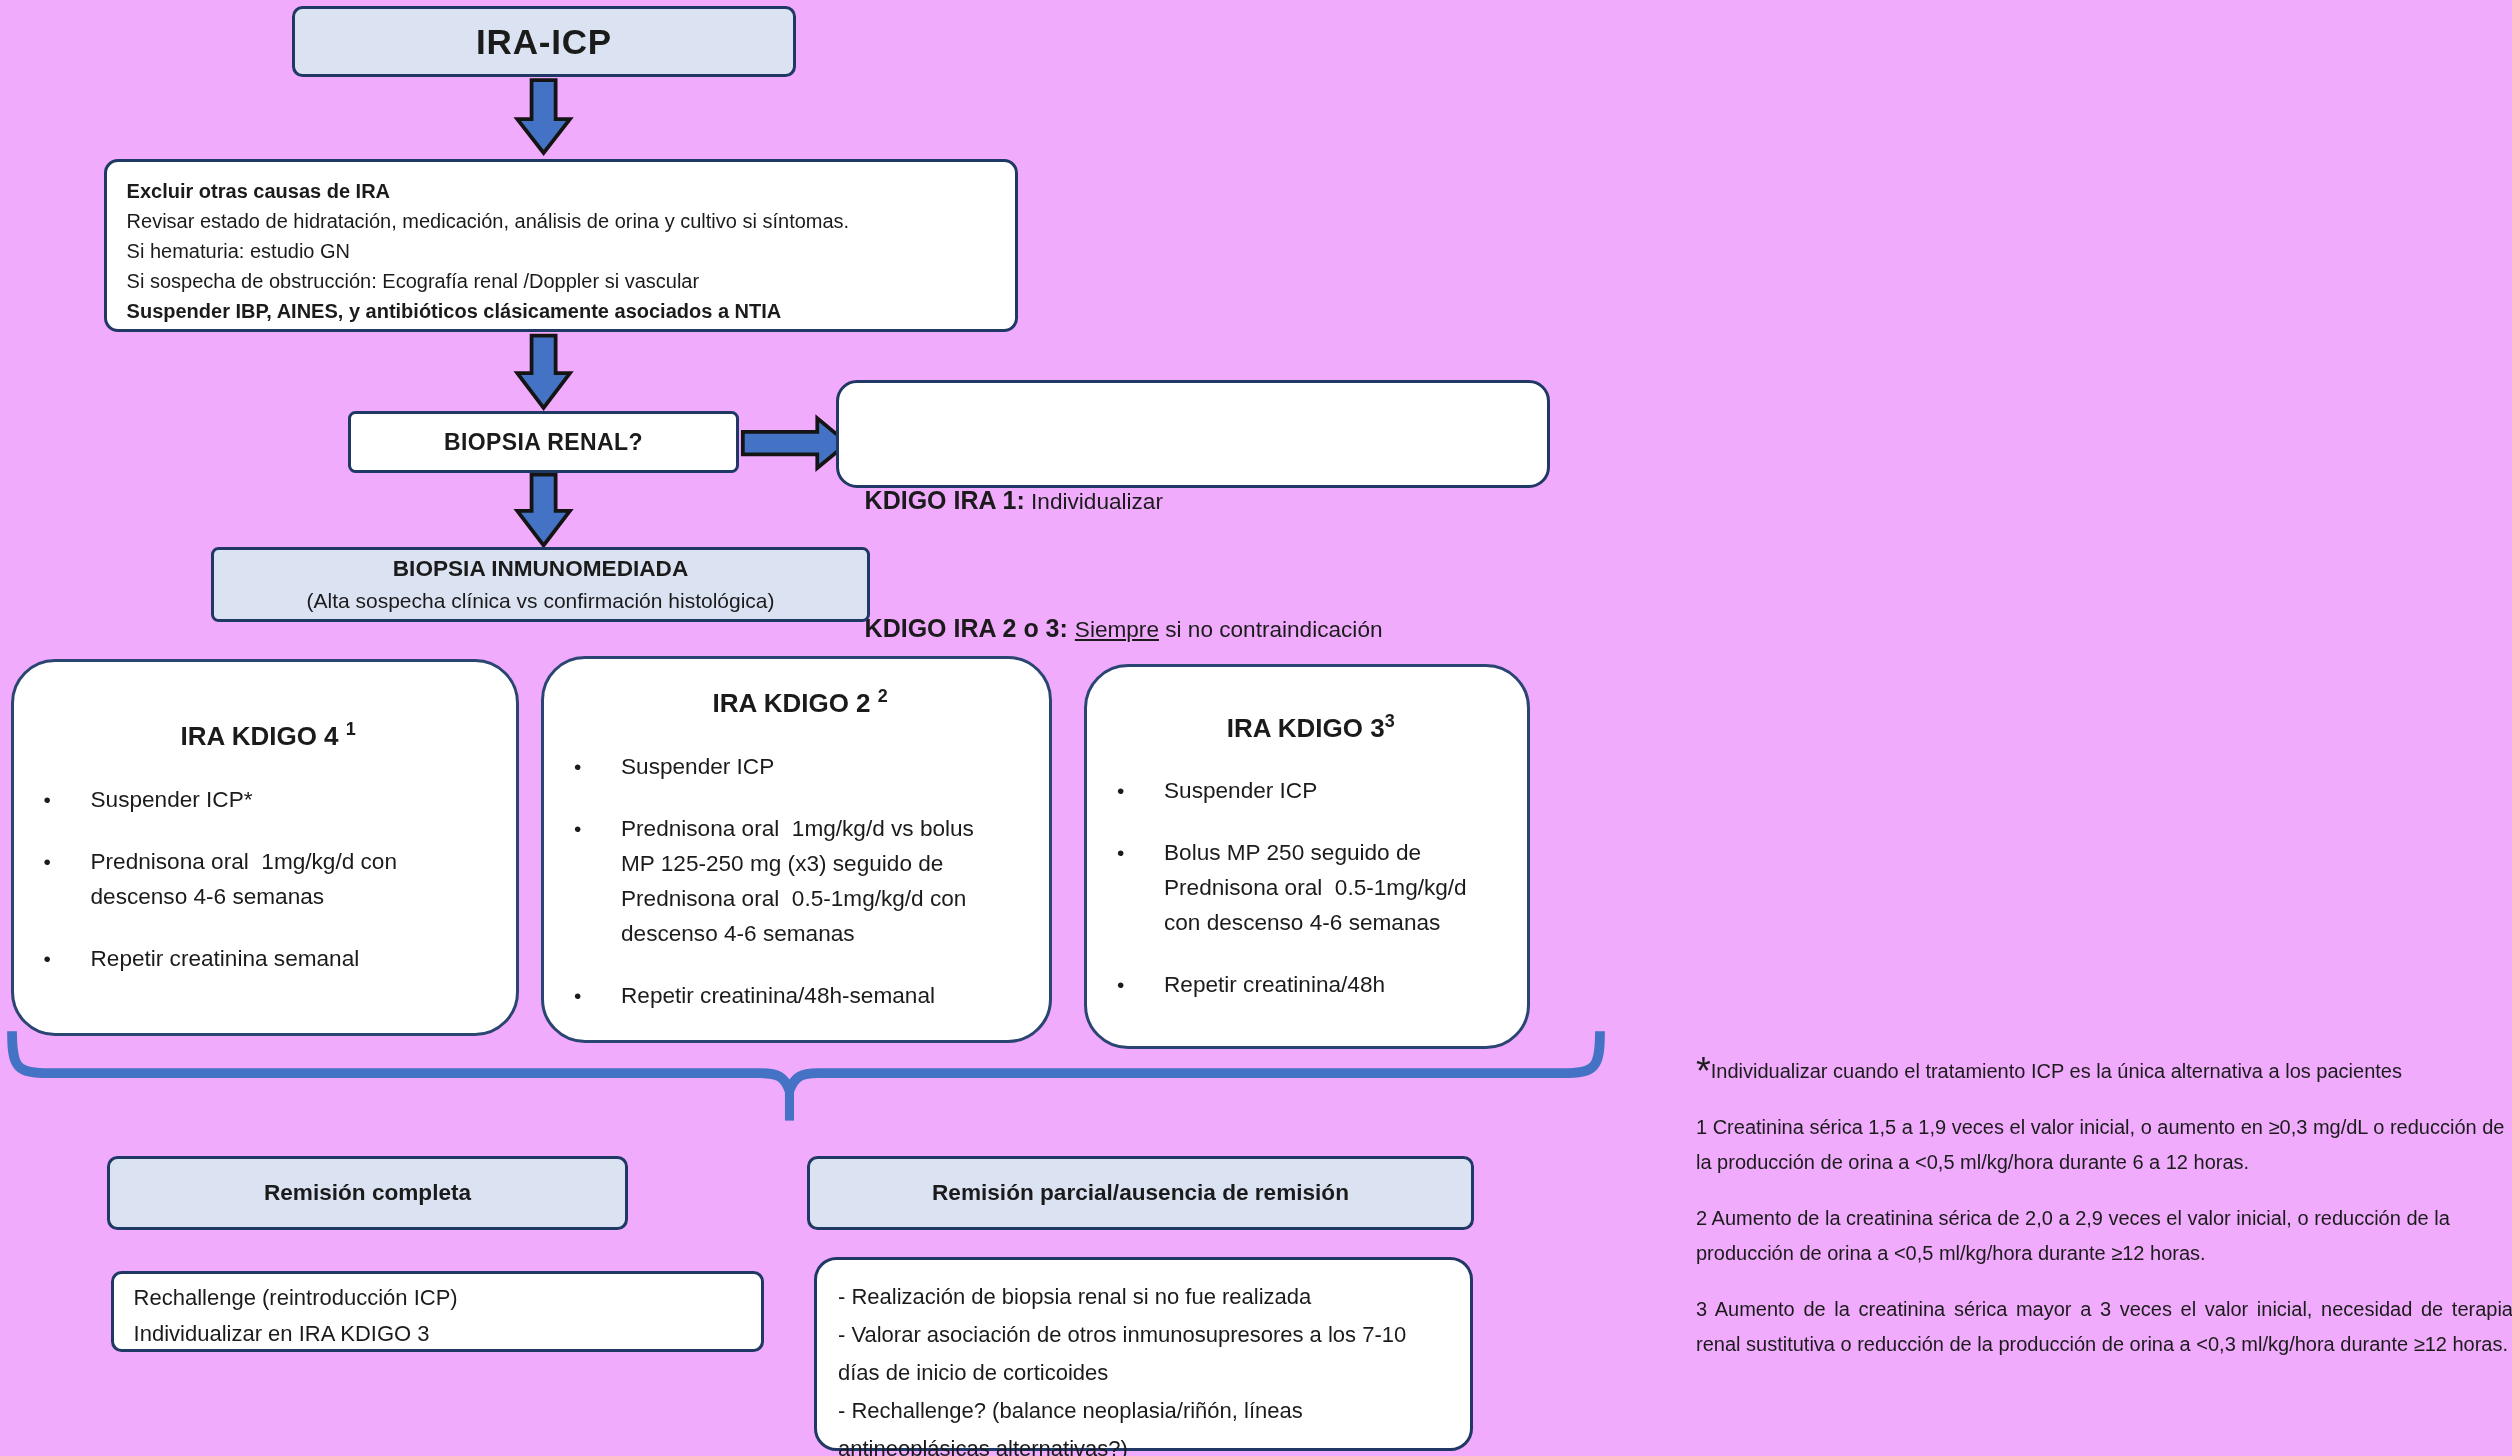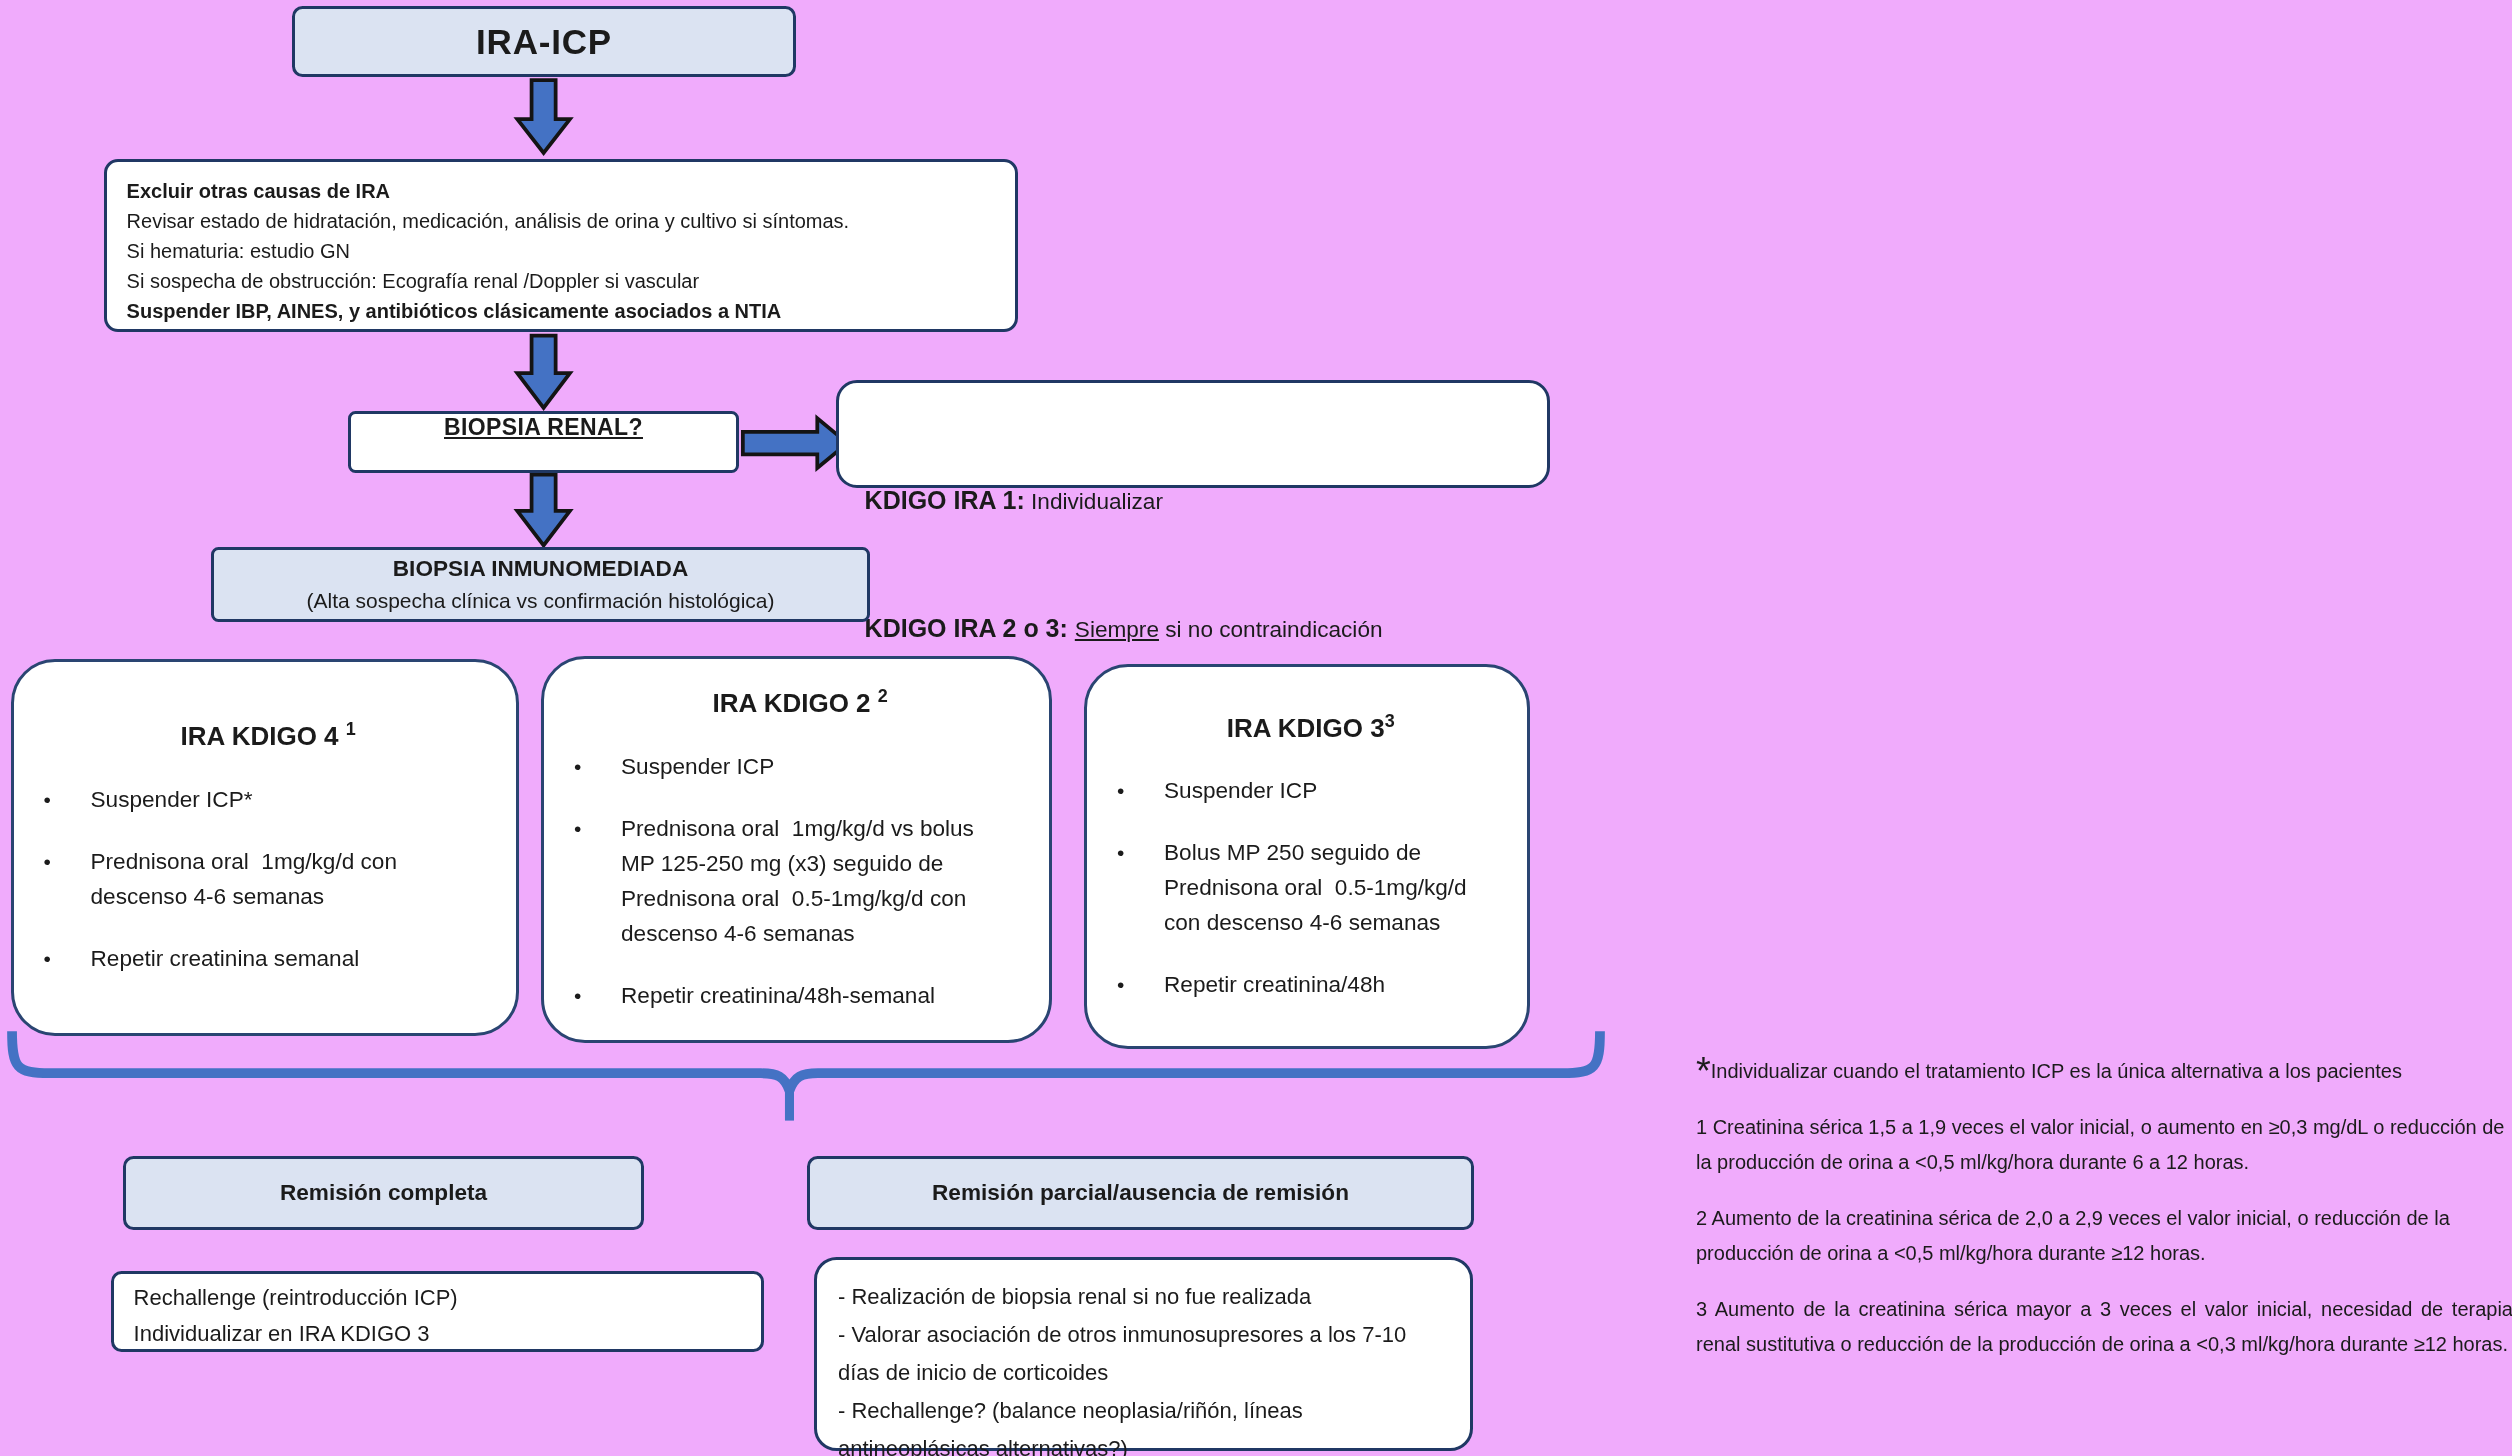--- a/index.html
+++ b/index.html
@@ -20,22 +20,22 @@
   }
   .exclude-box{
     left:104px;top:159px;width:914px;height:173px;
     background:#ffffff;border:3px solid #203864;border-radius:14px;
     padding:13.5px 19.6px;font-size:20px;line-height:30px;
   }
   .exclude-box .b{font-weight:bold;}
   .biopsia-box{
     left:348px;top:411px;width:391px;height:62px;
     background:#ffffff;border:3.8px solid #203864;border-radius:7.5px;
-    display:flex;align-items:flex-start;justify-content:center;
-    font-size:23px;font-weight:bold;letter-spacing:0.4px;text-decoration:underline;
+    display:flex;align-items:center;justify-content:center;
+    font-size:23px;font-weight:bold;letter-spacing:0.4px;
   }
   .kdigo-ind-box{
     left:836px;top:380px;width:714px;height:108px;
     background:#ffffff;border:3px solid #203864;border-radius:21px;
     padding:12px 15px 0 25.6px;font-size:22.6px;line-height:42px;white-space:pre-wrap;
   }
   .kdigo-ind-box .lbl{font-weight:bold;font-size:25px;}
   .kdigo-ind-box .und{text-decoration:underline;}
   .nefritis-box{
     left:211px;top:547px;width:659px;height:75px;
@@ -61,21 +61,21 @@
   .opt1{left:10.5px;top:659px;width:508px;height:377px;}
   .opt2{left:541px;top:656px;width:511px;height:387px;}
   .opt3{left:1084px;top:664px;width:446px;height:385px;}
 
   
   .hdr{
     background:#dbe3f2;border:3px solid #203864;border-radius:10.5px;
     display:flex;align-items:center;justify-content:center;
     font-weight:bold;font-size:22.6px;
   }
-  .hdr1{left:123px;top:1156px;width:521px;height:74px;}
+  .hdr1{left:107px;top:1156px;width:521px;height:74px;}
   .hdr2{left:807px;top:1156px;width:667px;height:74px;}
   .rechallenge-box{
     left:111px;top:1271px;width:653px;height:81px;
     background:#ffffff;border:3px solid #203864;border-radius:10.5px;
     padding:6px 19.6px;font-size:22px;line-height:36px;
   }
   .parcial-box{
     left:814px;top:1257px;width:659px;height:194px;
     background:#ffffff;border:3px solid #203864;border-radius:22.6px;
     padding:18px 38px 15px 21px;font-size:22px;line-height:38px;

